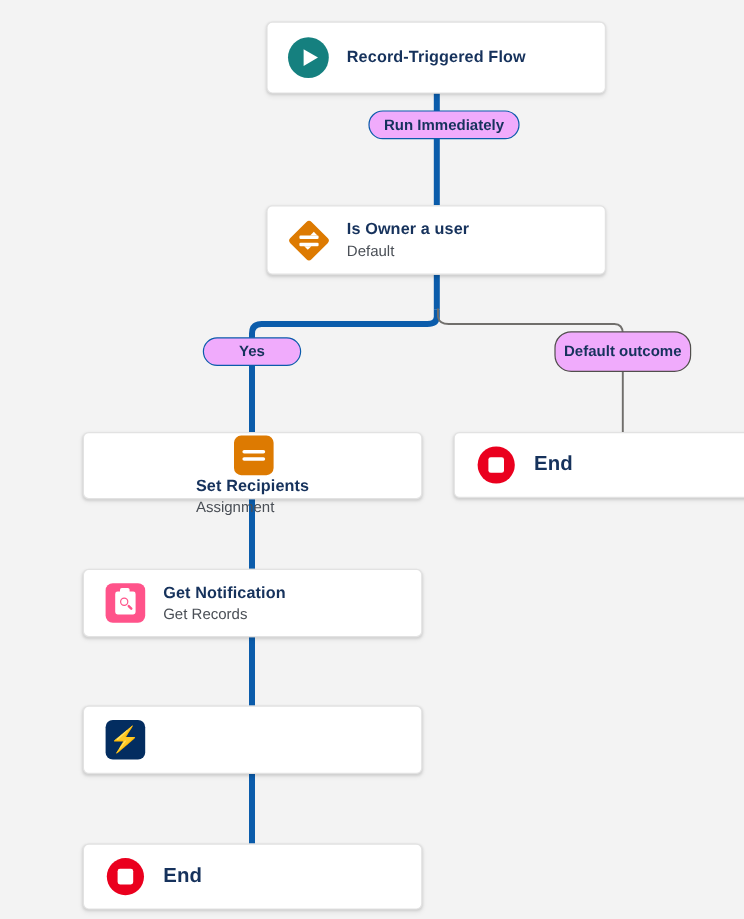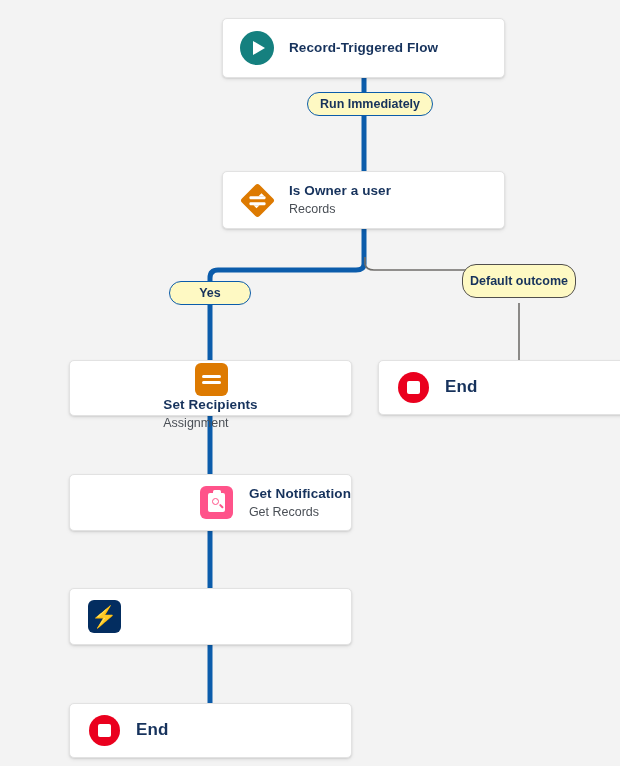--- a/index.html
+++ b/index.html
@@ -180,21 +180,21 @@
   }
   .ico-end .stop {
     width: 13px; height: 13px;
     background: #ffffff;
     border-radius: 2px;
   }
 
   
   .pill {
     position: absolute;
-    background: #fef9c3;
+    background: #f0abfc;
     border-radius: 14px;
     display: flex;
     align-items: center;
     justify-content: center;
     font-size: 12.5px;
     font-weight: bold;
     color: #16325c;
     box-sizing: border-box;
     height: 24px;
     z-index: 4;
@@ -251,46 +251,46 @@
         <div class="inner">
           <div class="nub n1"></div>
           <div class="bar b1"></div>
           <div class="bar b2"></div>
           <div class="nub n2"></div>
         </div>
       </div>
     </div>
     <div class="texts">
       <div class="title">Is Owner a user</div>
-      <div class="subtitle">Records</div>
+      <div class="subtitle">Default</div>
     </div>
   </div>
 
   <div class="pill blue" style="left:124px; top:281px; width:82px; padding:0;text-align:center;">
     <span>Yes</span>
   </div>
 
-  <div class="pill gray" style="left:417px; top:264px; width:114px; padding:16px;">
+  <div class="pill gray" style="left:417px; top:276px; width:114px; padding:16px;">
     <span>Default outcome</span>
   </div>
 
   <div class="node" style="left:24px; top:360px; width:283px; height:56px;flex-direction:column;">
     <div class="icon-wrap">
       <div class="ico-sq ico-assign">
           <div class="l a"></div>
           <div class="l b"></div>
         </div>
     </div>
     <div class="texts">
       <div class="title">Set Recipients</div>
       <div class="subtitle">Assignment</div>
     </div>
   </div>
 
-  <div class="node" style="left:24px; top:474px; width:283px; height:57px;justify-content:flex-end;">
+  <div class="node" style="left:24px; top:474px; width:283px; height:57px;">
     <div class="icon-wrap">
       <div class="ico-sq ico-get">
         <div class="clip">
           <div class="tab"></div>
           <div class="lens"></div>
           <div class="handle"></div>
         </div>
       </div>
     </div>
     <div class="texts">

